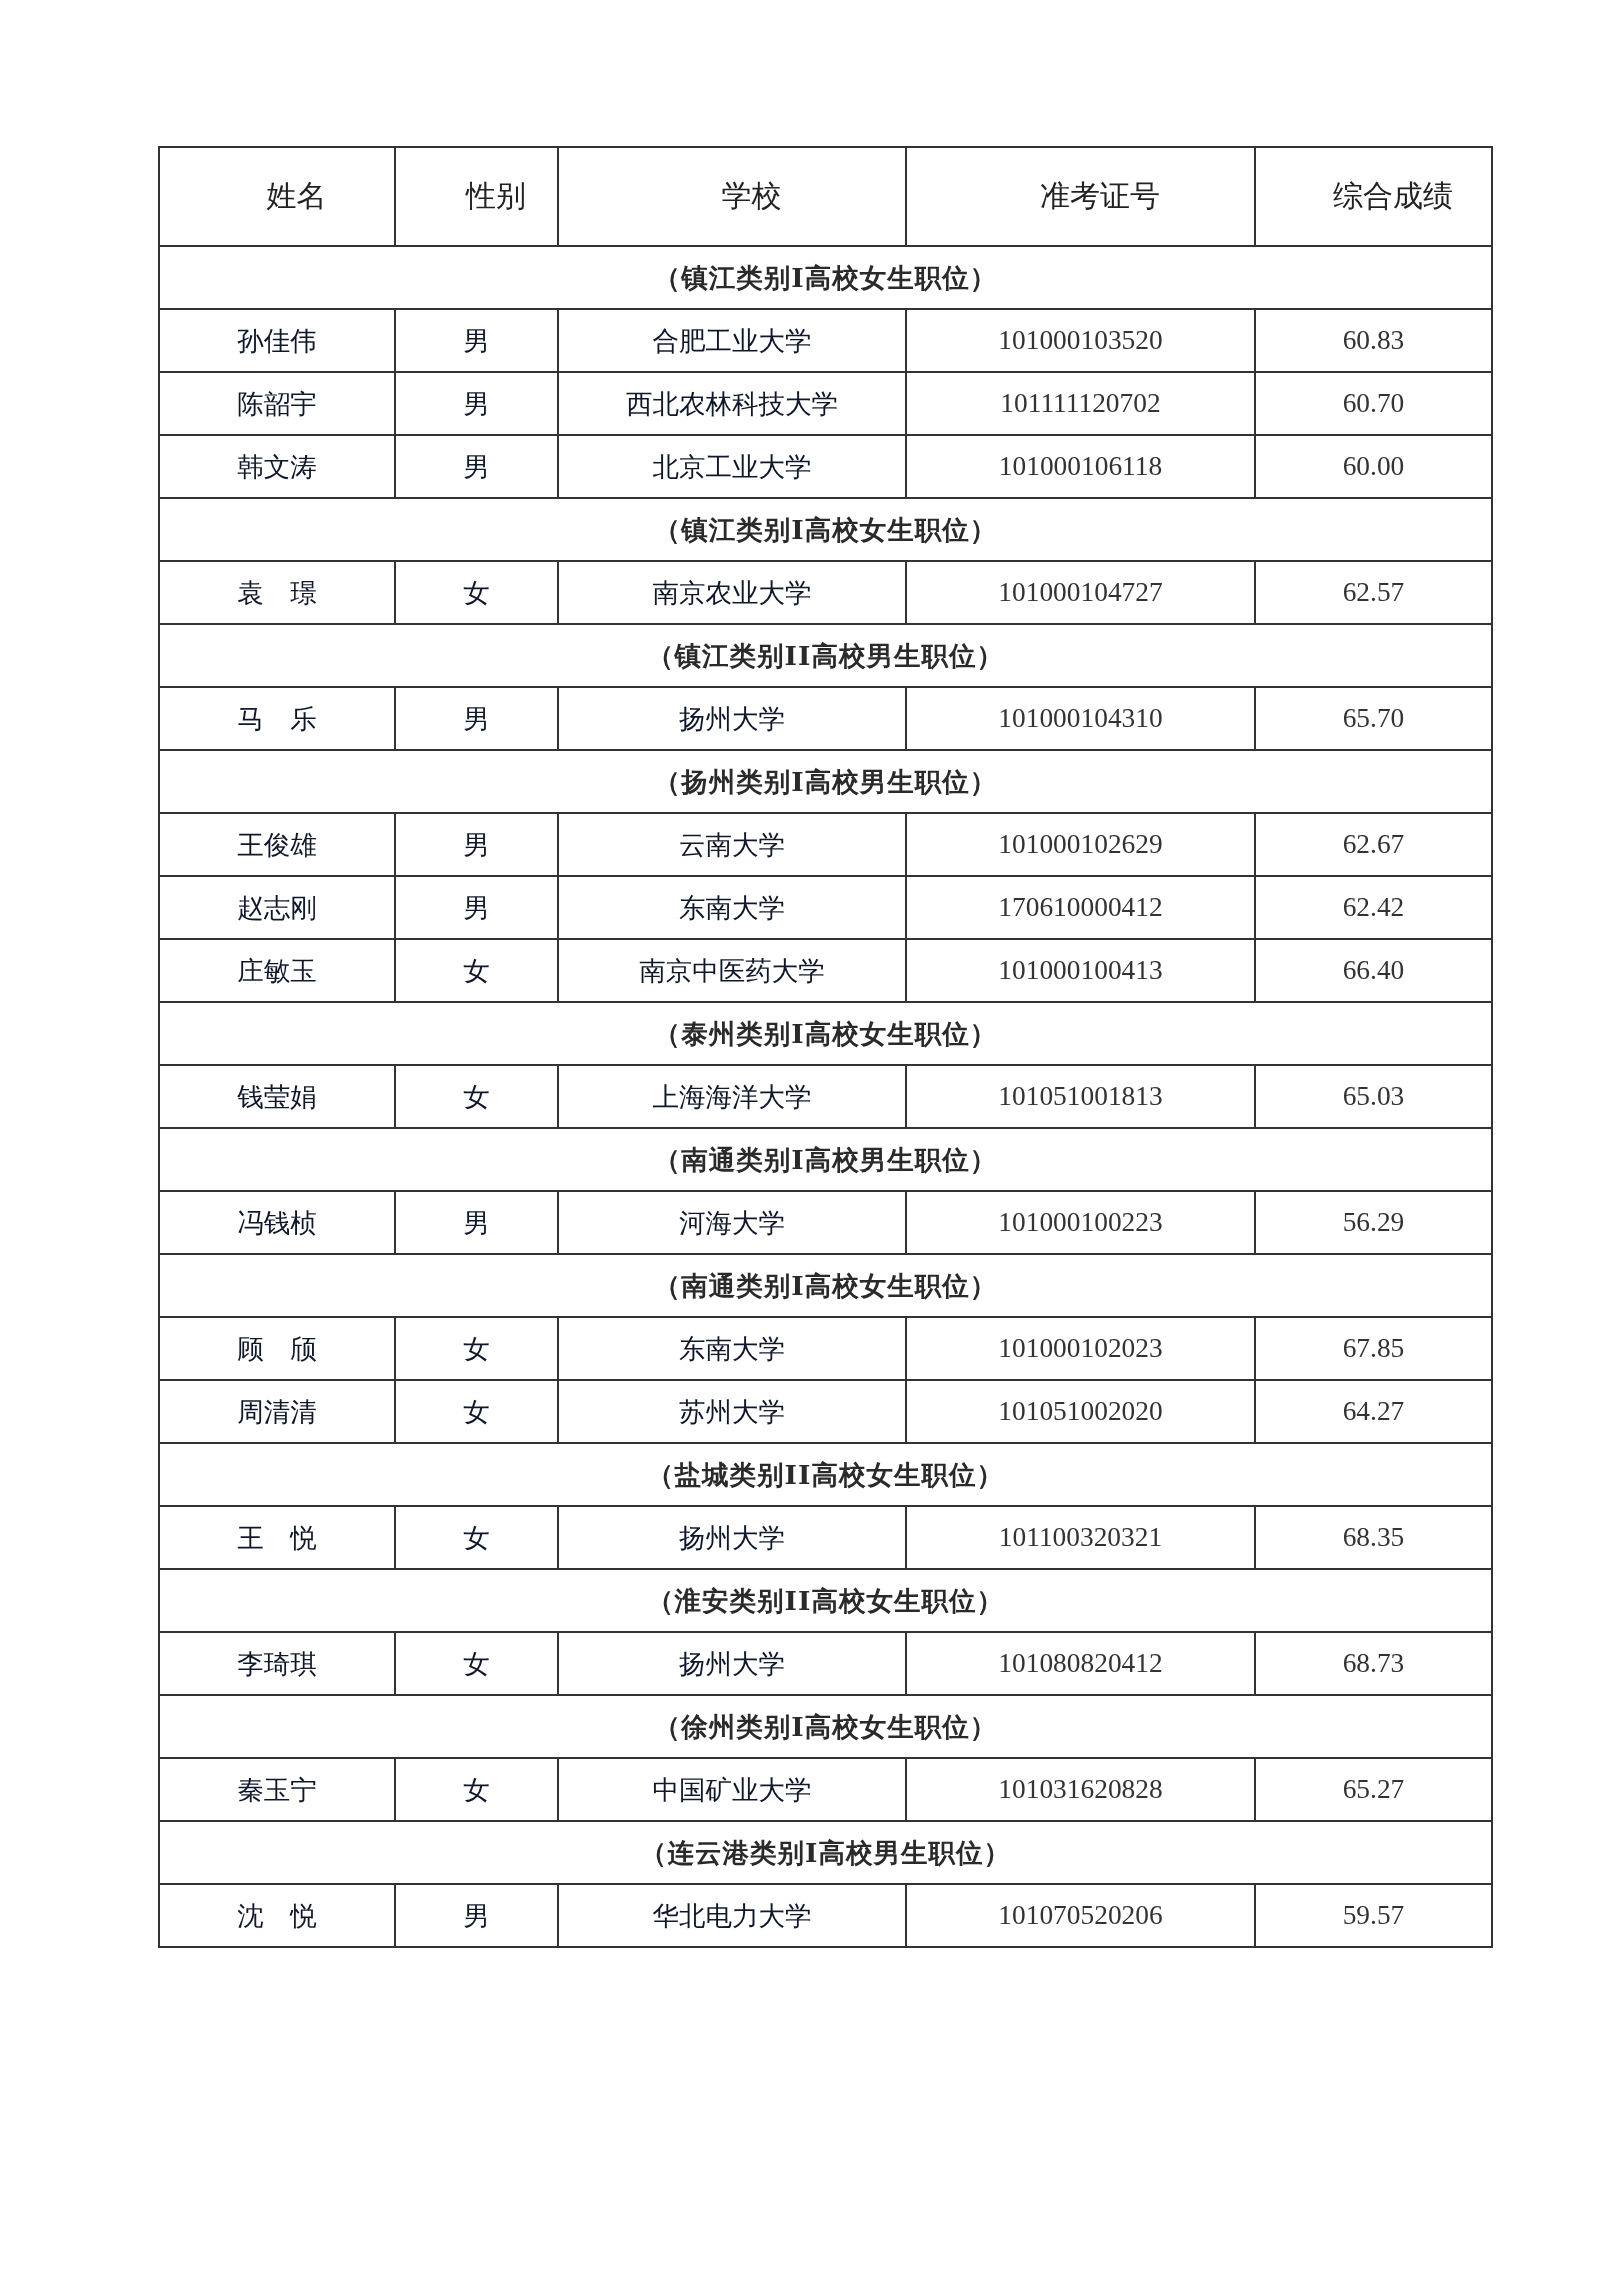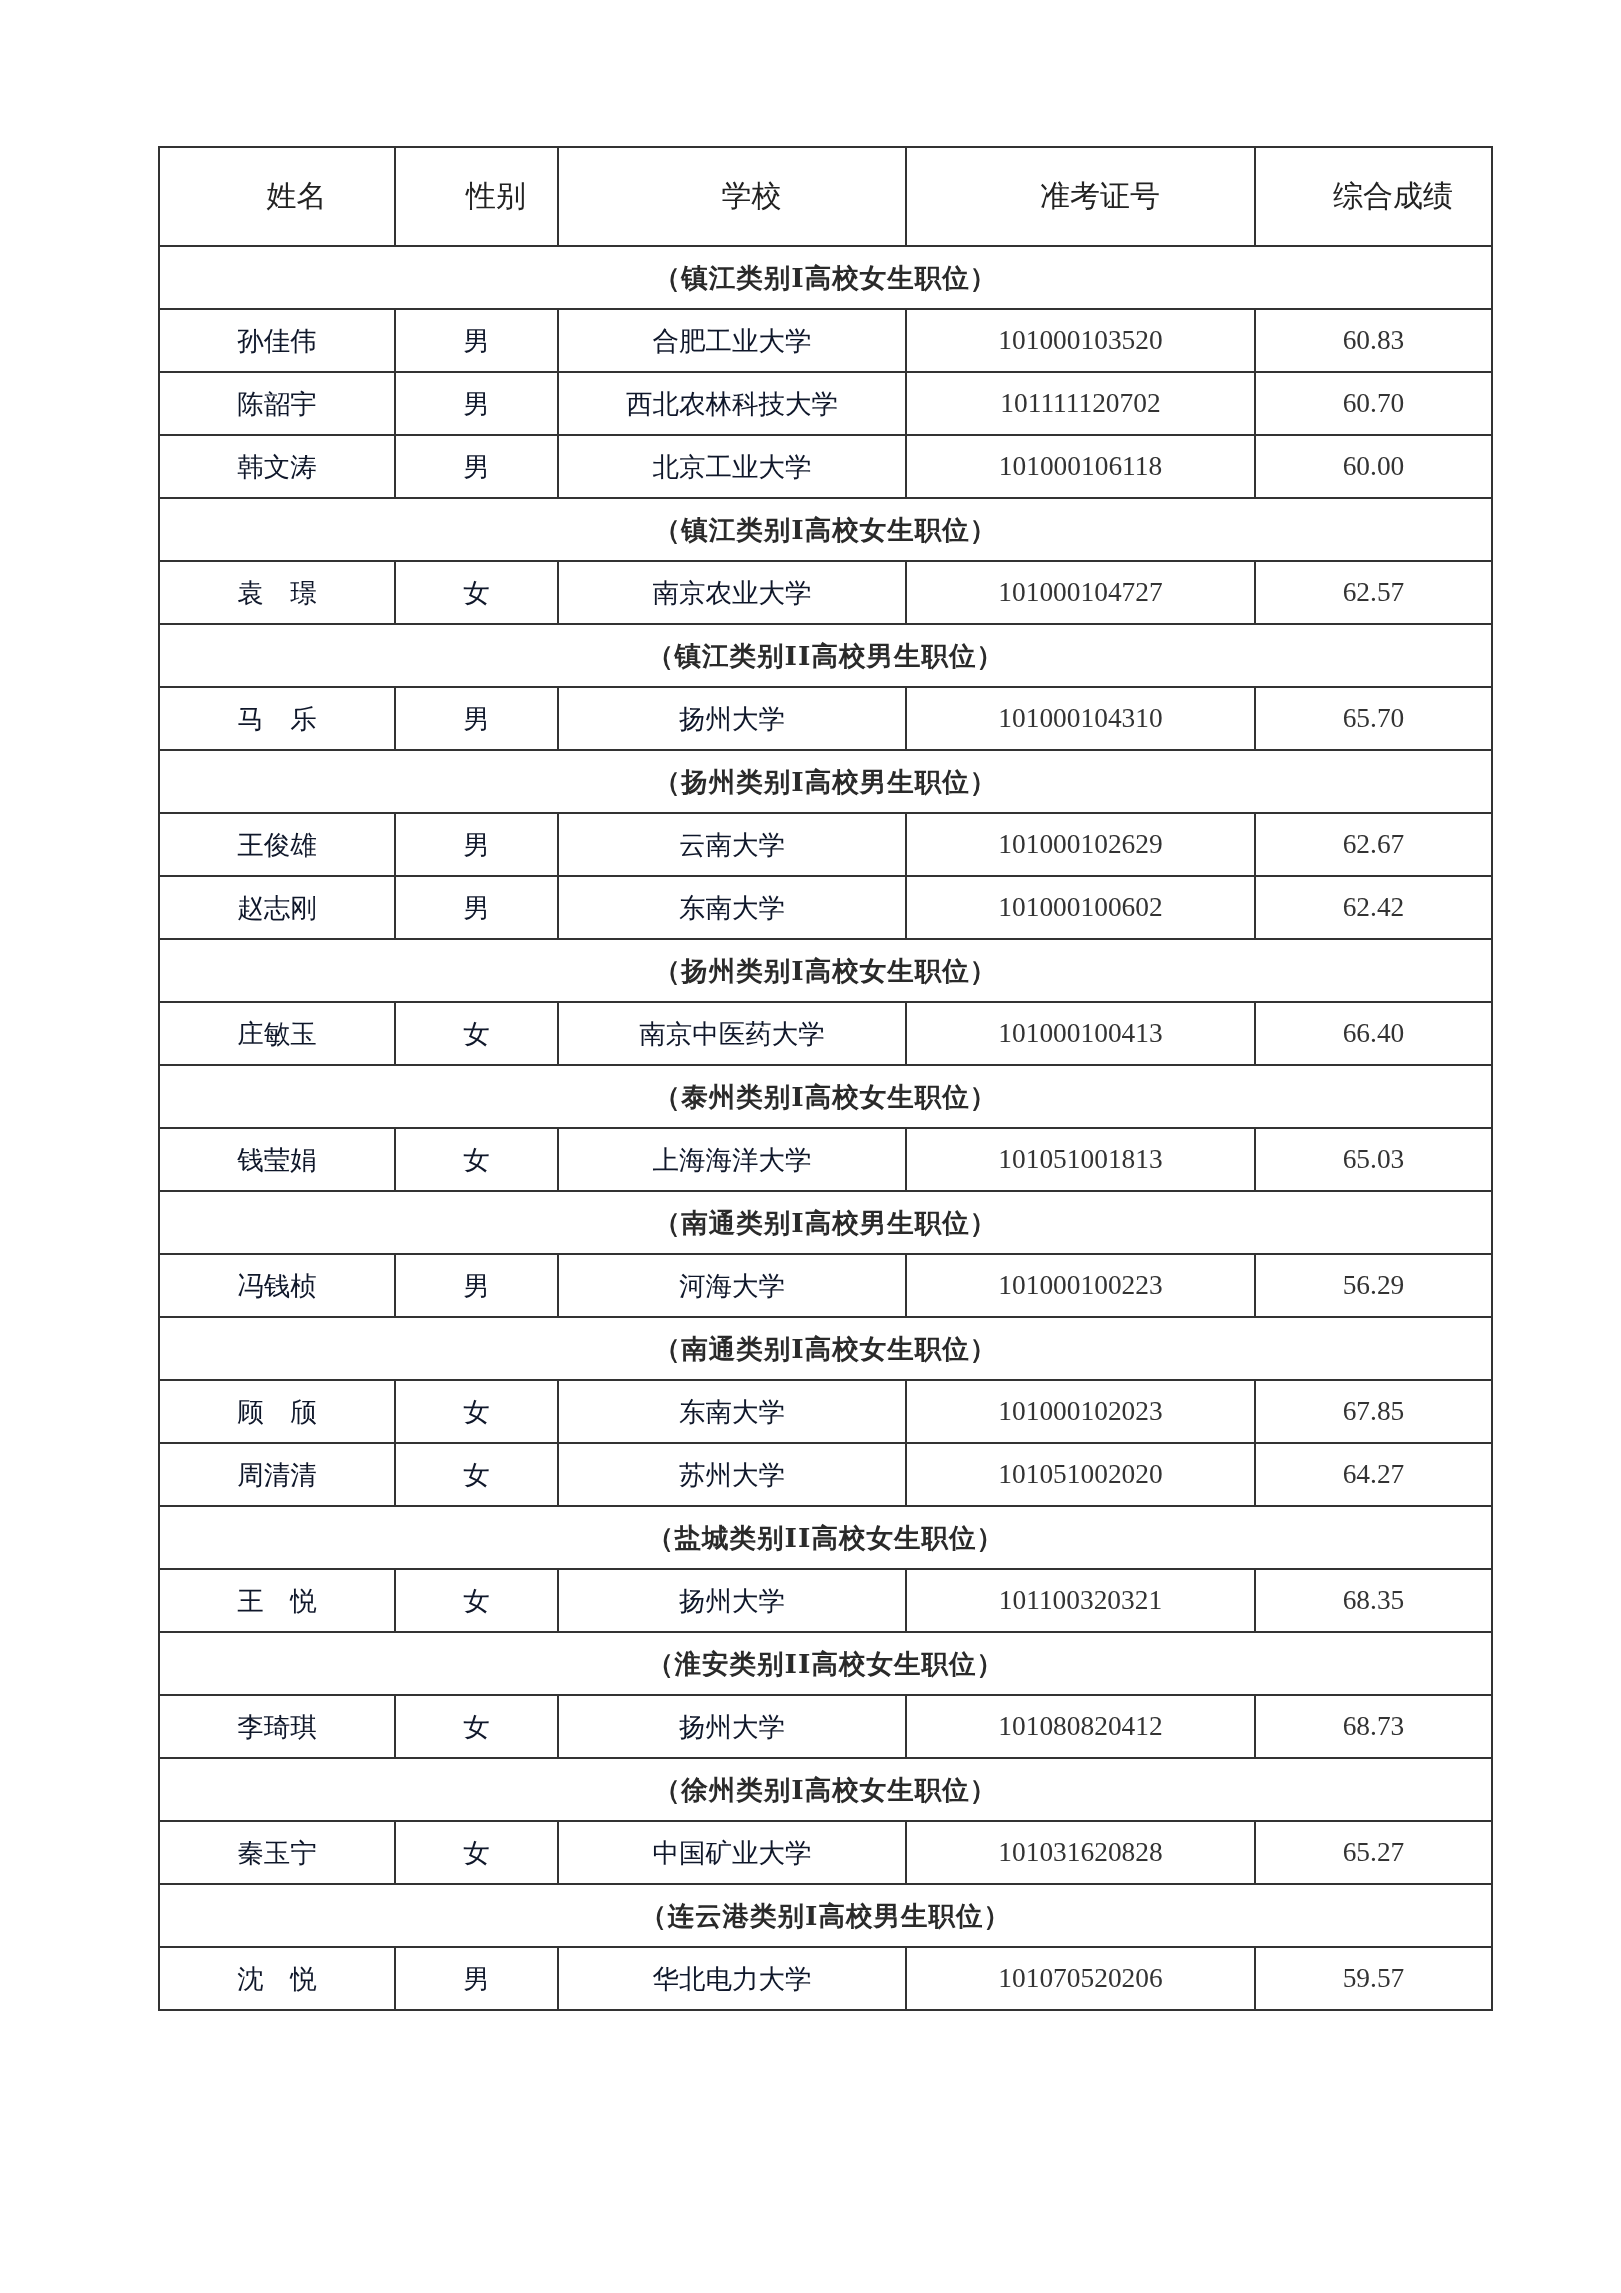--- a/index.html
+++ b/index.html
@@ -92,25 +92,22 @@
           <td class="name">王俊雄</td>
           <td class="gender">男</td>
           <td class="school">云南大学</td>
           <td class="num">101000102629</td>
           <td class="num">62.67</td>
         </tr>
         <tr>
           <td class="name">赵志刚</td>
           <td class="gender">男</td>
           <td class="school">东南大学</td>
-          <td class="num">101000100602</td>
+          <td class="num">170610000412</td>
           <td class="num">62.42</td>
-        </tr>
-        <tr>
-          <td colspan="5" class="section">（扬州类别I高校女生职位）</td>
         </tr>
         <tr>
           <td class="name">庄敏玉</td>
           <td class="gender">女</td>
           <td class="school">南京中医药大学</td>
           <td class="num">101000100413</td>
           <td class="num">66.40</td>
         </tr>
         <tr>
           <td colspan="5" class="section">（泰州类别I高校女生职位）</td>

